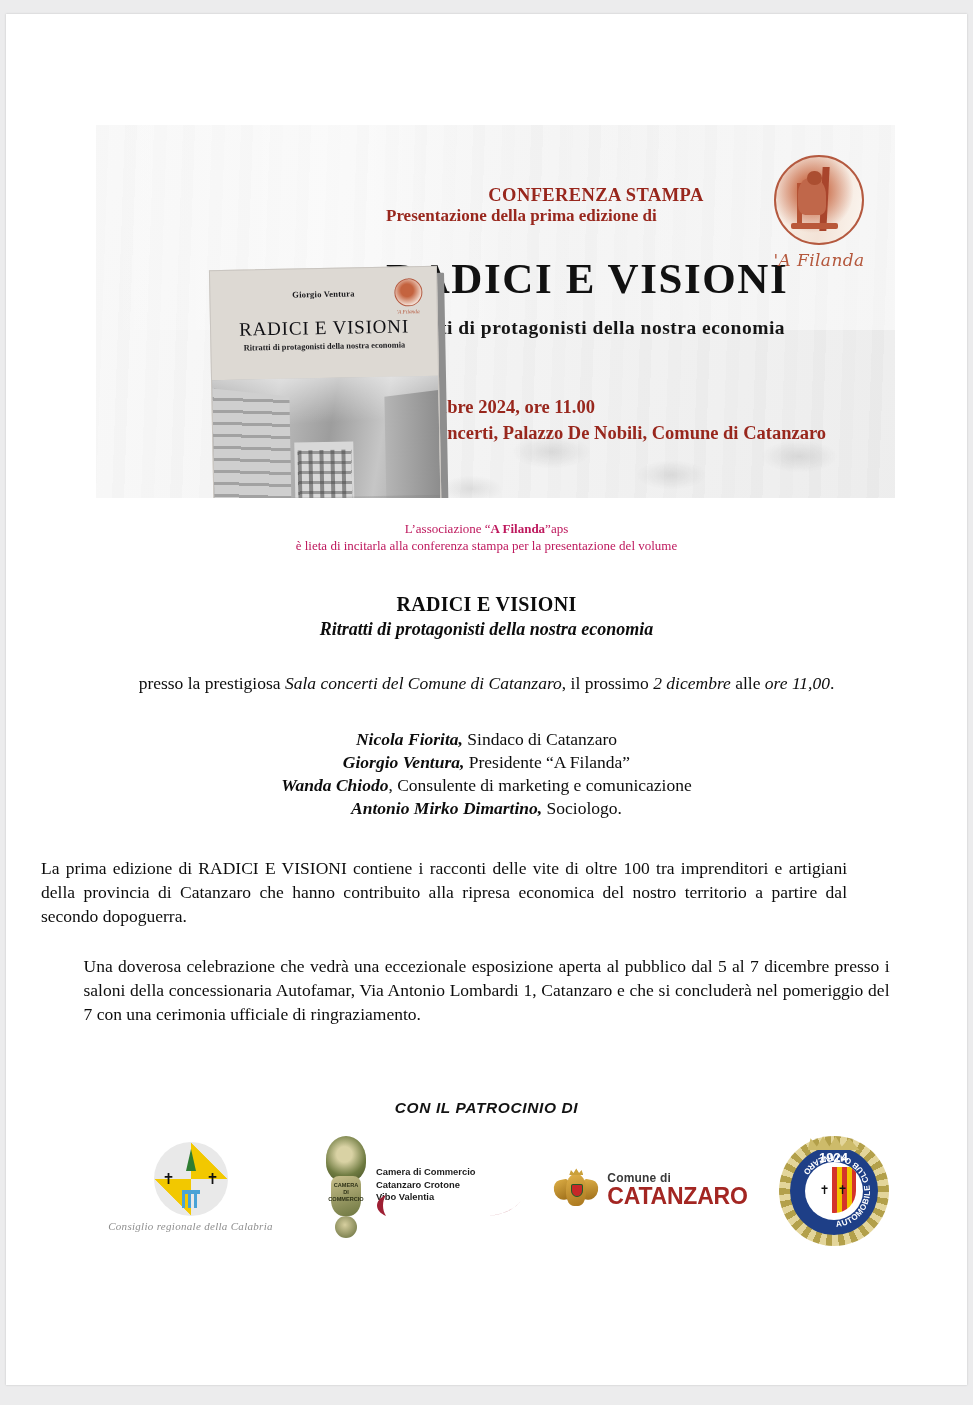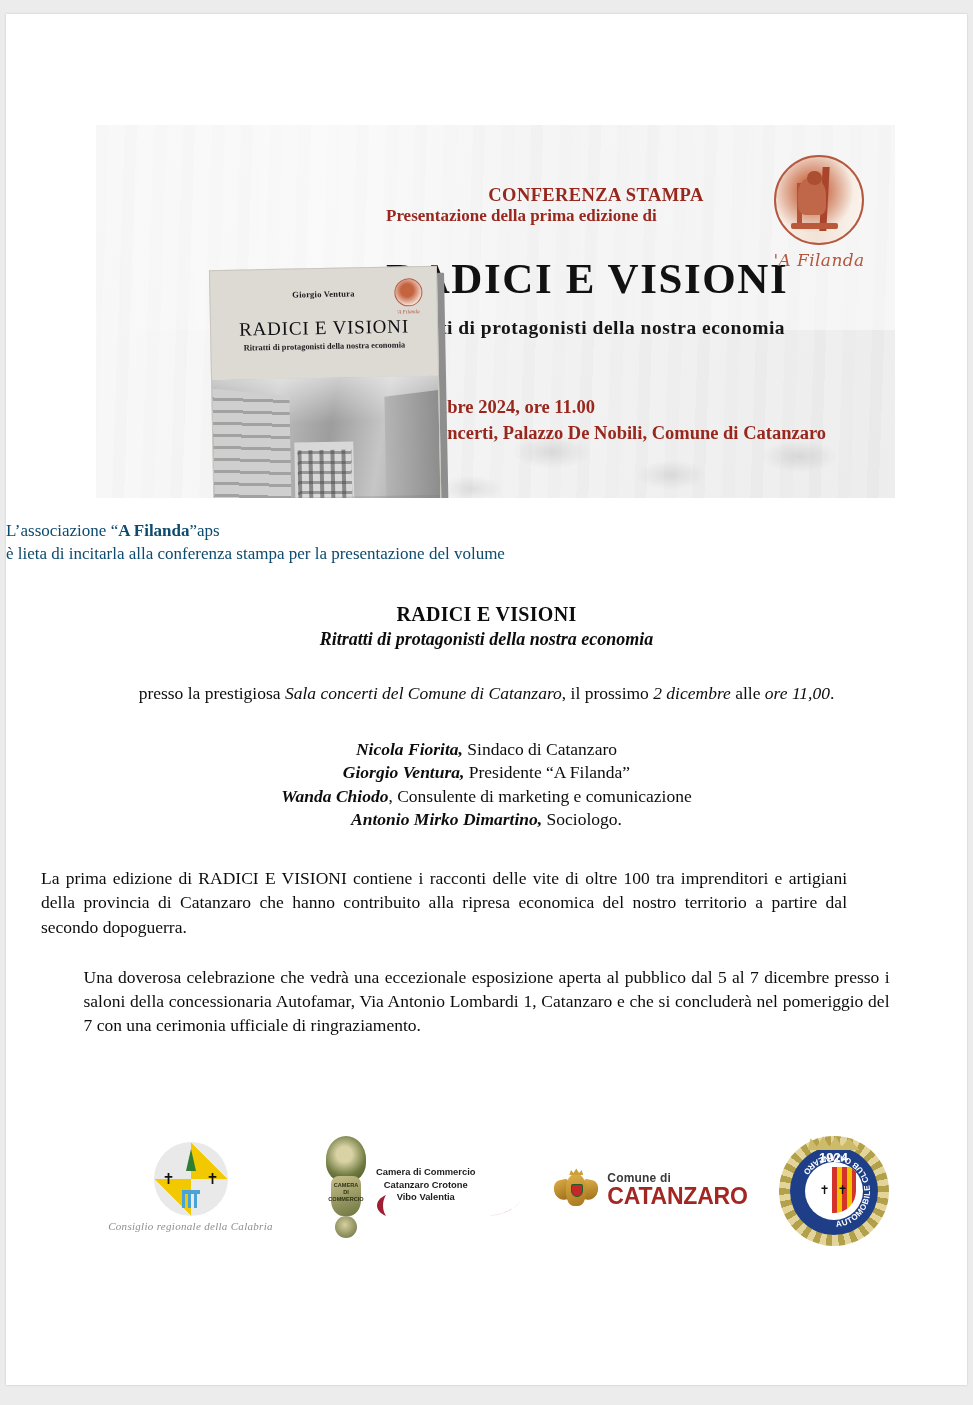--- a/index.html
+++ b/index.html
@@ -294,22 +294,23 @@
       linear-gradient(0deg, rgba(190,190,190,0.6), rgba(120,120,120,0.25));
   }
 
   
   #content {
     position: absolute;
     left: 0; top: 496px;
     width: 961px;
   }
   .c-center {
-    font-size: 17px;
-    color: #0c4a6e;
+    text-align: center;
+    font-size: 13px;
+    color: #be185d;
     line-height: 1.33;
   }
   .block-invite { margin-top: 10px; }
   .vol-title {
     text-align: center;
     font-size: 20px;
     font-weight: bold;
     color: #0c0c0c;
     margin-top: 38px;
     letter-spacing: 0.3px;
@@ -474,21 +475,21 @@
     width: 22px; height: 22px;
     border-radius: 50%;
     background: radial-gradient(circle at 45% 40%, #d7cf9f, #5f6836);
   }
   .cam-text {
     font-family: "Liberation Sans", sans-serif;
     font-size: 9.4px;
     font-weight: bold;
     color: #1c1c1c;
     line-height: 1.33;
-    text-align: center;
+    text-align: left;
     margin-left: 8px;
     margin-top: -6px;
   }
   .cam-swoosh {
     position: absolute;
     left: 48px; bottom: 26px;
     width: 150px; height: 26px;
     border: 0;
   }
 
@@ -693,20 +694,21 @@
       <div><span class="nm">Nicola Fiorita,</span><span> Sindaco di Catanzaro</span></div>
       <div><span class="nm">Giorgio Ventura,</span><span> Presidente “A Filanda”</span></div>
       <div><span class="nm">Wanda Chiodo</span><span>, Consulente di marketing e comunicazione</span></div>
       <div><span class="nm">Antonio Mirko Dimartino,</span><span> Sociologo.</span></div>
     </div>
 
     <div class="para" id="para1">La prima edizione di RADICI E VISIONI contiene i racconti delle vite di oltre 100 tra imprenditori e artigiani della provincia di Catanzaro che hanno contribuito alla ripresa economica del nostro territorio a partire dal secondo dopoguerra.</div>
     <div class="para" id="para2">Una doverosa celebrazione che vedrà una eccezionale esposizione aperta al pubblico dal 5 al 7 dicembre presso i saloni della concessionaria Autofamar, Via Antonio Lombardi 1, Catanzaro e che si concluderà nel pomeriggio del 7 con una cerimonia ufficiale di ringraziamento.</div>
   </div>
 
+  <div id="patronage-title">CON IL PATROCINIO DI</div>
 
   <div id="logos">
 
     <div class="logo-slot" id="logo-calabria">
       <div class="cal-badge">
         <div class="cal-q-top"></div>
         <div class="cal-q-bottom"></div>
         <div class="cal-pine"></div>
         <div class="cal-col"></div>
         <div class="cal-cross-l">✝</div>

